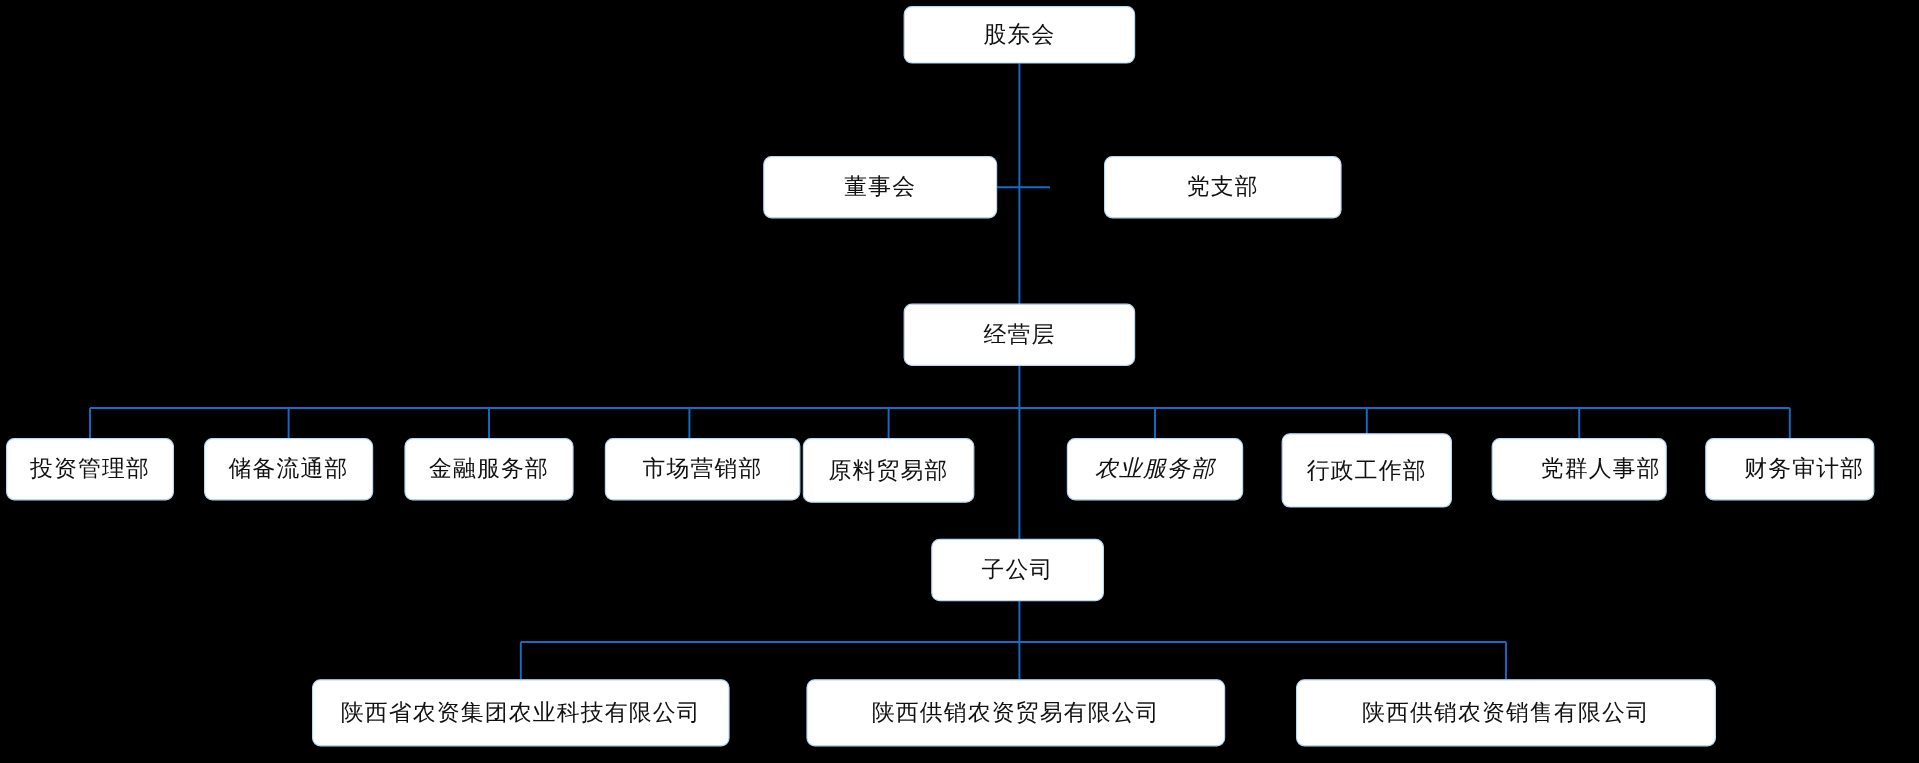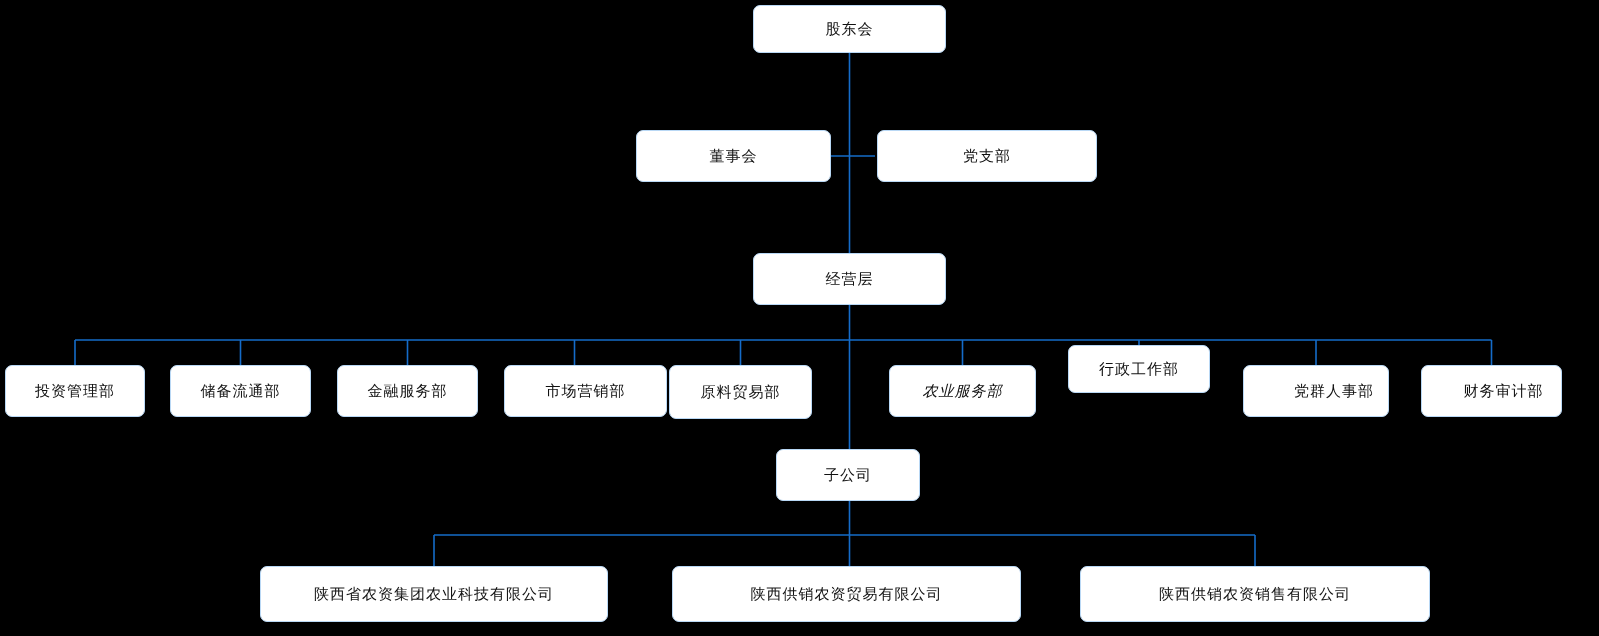--- a/index.html
+++ b/index.html
@@ -25,21 +25,21 @@
   .node {
     position: absolute;
     box-sizing: border-box;
     background: #ffffff;
     border: 1.5px solid #b9d8f5;
     border-radius: 7px;
     display: flex;
     align-items: center;
     justify-content: center;
     color: #111111;
-    font-size: 15px;
+    font-size: 19px;
     letter-spacing: 1px;
     white-space: nowrap;
     z-index: 2;
   }
 </style>
 </head>
 <body>
 
 <div class="stage">
 
@@ -63,31 +63,31 @@
 
       <path d="M434 535 L1255 535"></path>
       <path d="M434 535 L434 566"></path>
       <path d="M1255 535 L1255 566"></path>
     </g>
   </svg>
 
   <div class="node" style="left:753px; top:5px; width:193px; height:48px;">股东会</div>
 
   <div class="node" style="left:636px; top:130px; width:195px; height:52px;">董事会</div>
-  <div class="node" style="left:877px; top:130px; width:220px; height:52px;">党支部</div>
+  <div class="node" style="left:920px; top:130px; width:198px; height:52px;">党支部</div>
 
   <div class="node" style="left:753px; top:253px; width:193px; height:52px;">经营层</div>
 
   <div class="node" style="left:5px; top:365px; width:140px; height:52px;">投资管理部</div>
   <div class="node" style="left:170px; top:365px; width:141px; height:52px;">储备流通部</div>
   <div class="node" style="left:337px; top:365px; width:141px; height:52px;">金融服务部</div>
   <div class="node" style="left:504px; top:365px; width:163px; height:52px;">市场营销部</div>
   <div class="node" style="left:669px; top:365px; width:143px; height:54px;">原料贸易部</div>
   <div class="node" style="left:889px; top:365px; width:147px; height:52px;font-style:italic;">农业服务部</div>
-  <div class="node" style="left:1068px; top:345px; width:142px; height:48px;">行政工作部</div>
+  <div class="node" style="left:1068px; top:361px; width:142px; height:62px;">行政工作部</div>
   <div class="node" style="left:1243px; top:365px; width:146px; height:52px;padding-left:36px;">党群人事部</div>
   <div class="node" style="left:1421px; top:365px; width:141px; height:52px;padding-left:24px;">财务审计部</div>
 
   <div class="node" style="left:776px; top:449px; width:144px; height:52px;">子公司</div>
 
   <div class="node" style="left:260px; top:566px; width:348px; height:56px;">陕西省农资集团农业科技有限公司</div>
   <div class="node" style="left:672px; top:566px; width:349px; height:56px;text-align:center;">陕西供销农资贸易有限公司</div>
   <div class="node" style="left:1080px; top:566px; width:350px; height:56px;">陕西供销农资销售有限公司</div>
 
 </div>

